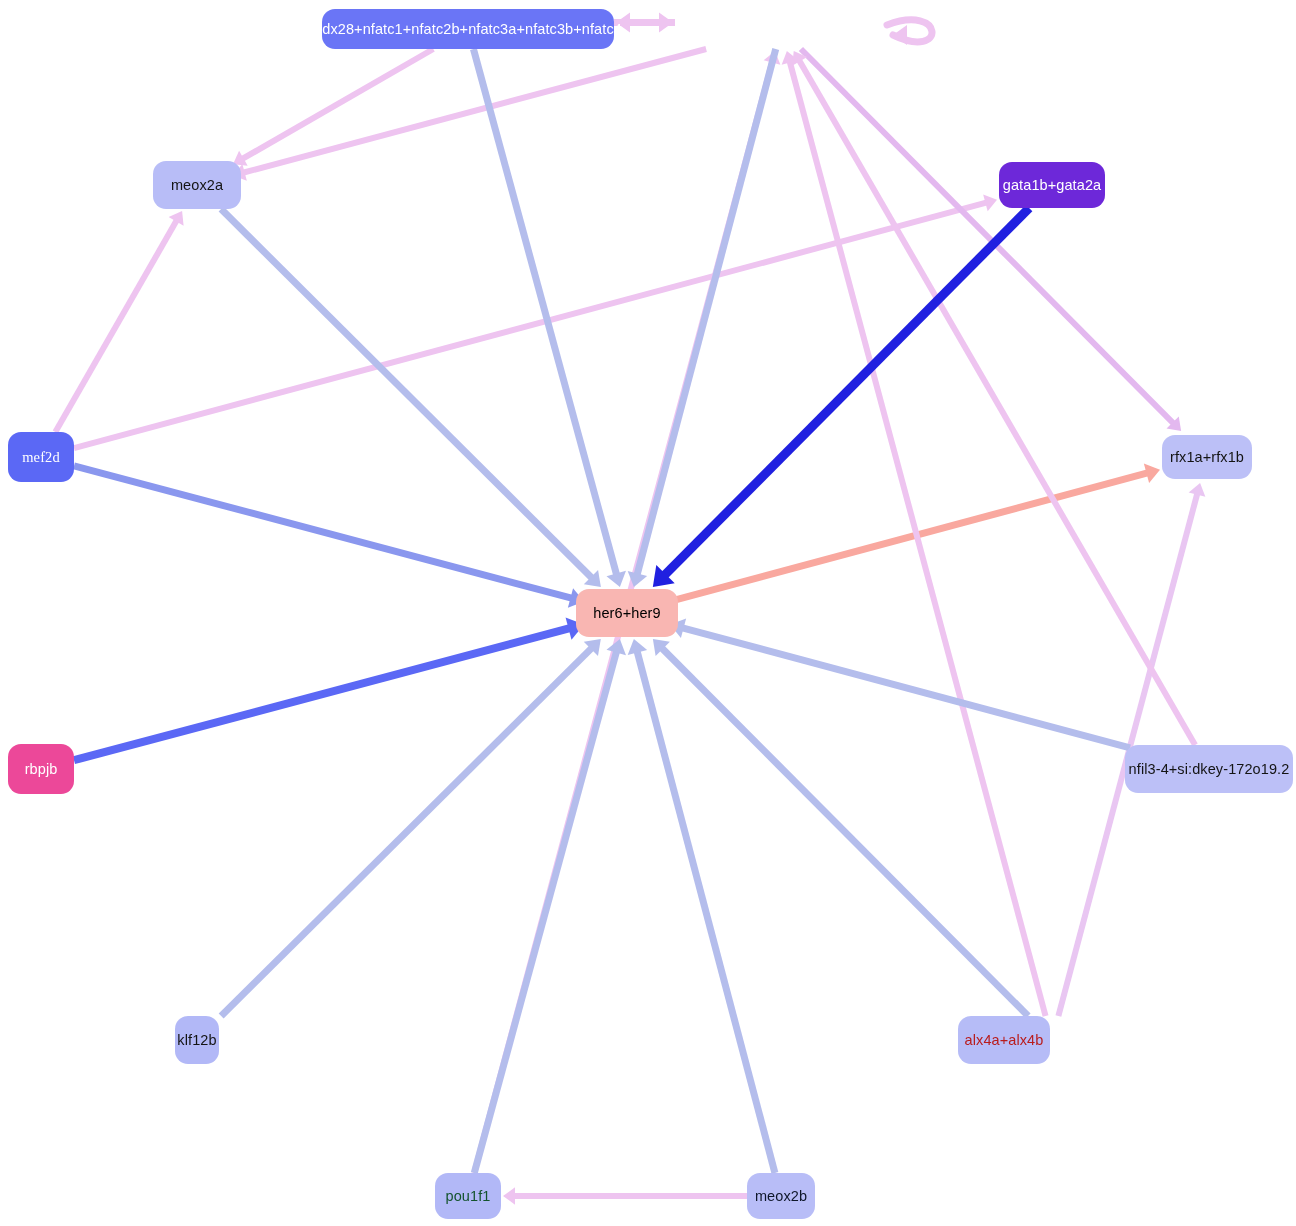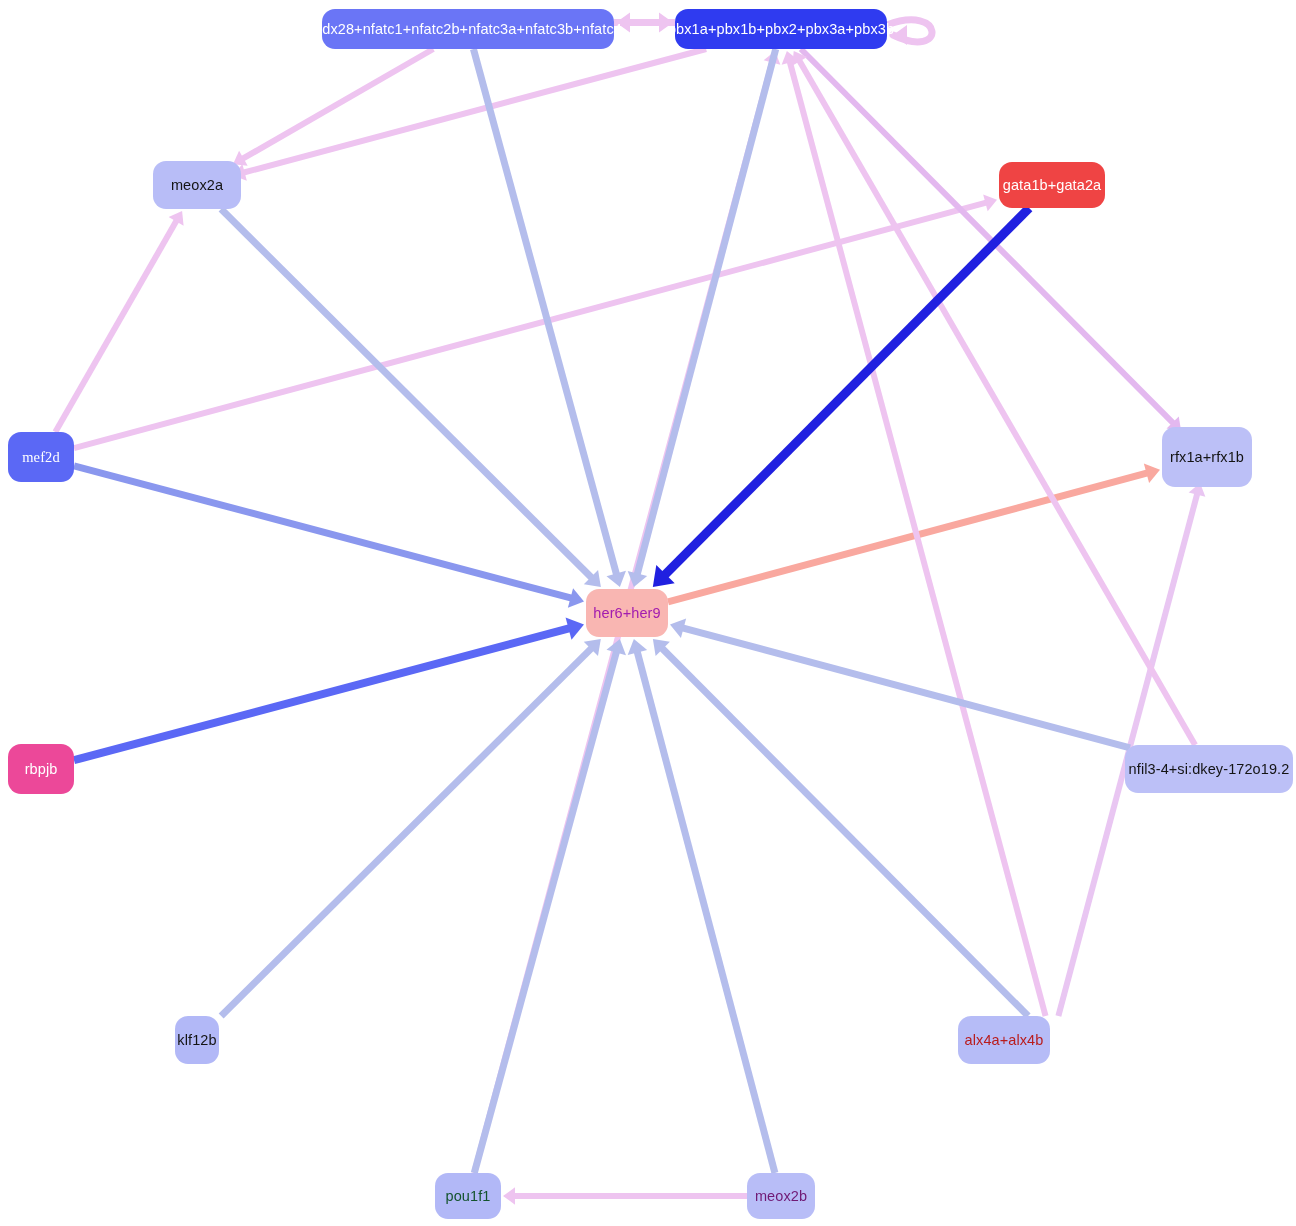--- a/index.html
+++ b/index.html
@@ -147,26 +147,25 @@
         <line x1="474.27272727272725" y1="1173" x2="616.7779937801648" y2="650.4806894727291" stroke="#b4bdec" stroke-width="7" stroke-linecap="butt"></line>
         <polygon points="619.9090909090909,639 606.500627909925,649.8544700469438 625.9502665460777,655.1589169477127" fill="#b4bdec"></polygon>
       </g>
       <g>
         <line x1="221.1686182669789" y1="1016" x2="592.3733553443304" y2="647.3850634138859" stroke="#b4bdec" stroke-width="7" stroke-linecap="butt"></line>
         <polygon points="600.8173302107729,639 583.7806001820195,641.7122370706439 597.985884083191,656.0173239032052" fill="#b4bdec"></polygon>
       </g>
     </svg>
   <div id="node-layer">
       <div class="node" style="left: 468px; top: 29px; width: 292px; height: 40px; background: rgb(106, 117, 246); color: rgb(255, 255, 255);">ddx28+nfatc1+nfatc2b+nfatc3a+nfatc3b+nfatc4</div>
-      <div class="node" style="left: 781px; top: 29px; width: 212px; height: 40px; background: rgb(47, 59, 240); color: rgb(255, 255, 255);">pbx1a+pbx1b+pbx2+pbx3a+pbx3b</div>
       <div class="node" style="left: 197px; top: 185px; width: 88px; height: 48px; background: rgb(184, 189, 247); color: rgb(20, 20, 20);">meox2a</div>
-      <div class="node" style="left: 1052px; top: 185px; width: 106px; height: 46px; background: #ef4444; color: rgb(255, 255, 255);">gata1b+gata2a</div>
+      <div class="node" style="left: 1052px; top: 185px; width: 106px; height: 46px; background: #6d28d9; color: rgb(255, 255, 255);">gata1b+gata2a</div>
       <div class="node" style="left: 41px; top: 457px; width: 66px; height: 50px; background: rgb(91, 104, 245); color: rgb(255, 255, 255); font-family: Liberation Serif, serif;">mef2d</div>
-      <div class="node" style="left: 1207px; top: 457px; width: 90px; height: 60px; background: rgb(188, 192, 247); color: rgb(20, 20, 20);">rfx1a+rfx1b</div>
-      <div class="node" style="left: 627px; top: 613px; width: 82px; height: 48px; background: rgb(249, 182, 178); color: #a21caf;">her6+her9</div>
+      <div class="node" style="left: 1207px; top: 457px; width: 90px; height: 44px; background: rgb(188, 192, 247); color: rgb(20, 20, 20);">rfx1a+rfx1b</div>
+      <div class="node" style="left: 627px; top: 613px; width: 102px; height: 48px; background: rgb(249, 182, 178); color: #000000;">her6+her9</div>
       <div class="node" style="left: 41px; top: 769px; width: 66px; height: 50px; background: #ec4899; color: rgb(255, 255, 255);">rbpjb</div>
       <div class="node" style="left: 1209px; top: 769px; width: 168px; height: 48px; background: rgb(188, 192, 247); color: rgb(20, 20, 20);">nfil3-4+si:dkey-172o19.2</div>
       <div class="node" style="left: 197px; top: 1040px; width: 44px; height: 48px; background: rgb(178, 184, 247); color: rgb(20, 20, 20); border-radius: 13px;">klf12b</div>
       <div class="node" style="left: 1004px; top: 1040px; width: 92px; height: 48px; background: rgb(182, 188, 247); color: #b91c1c;">alx4a+alx4b</div>
       <div class="node" style="left: 468px; top: 1196px; width: 66px; height: 46px; background: rgb(178, 184, 247); color: #14532d;">pou1f1</div>
-      <div class="node" style="left: 781px; top: 1196px; width: 68px; height: 46px; background: rgb(184, 189, 247); color: #701a75;">meox2b</div>
+      <div class="node" style="left: 781px; top: 1196px; width: 68px; height: 46px; background: rgb(184, 189, 247); color: #0f172a;">meox2b</div>
     </div>
 </div>
 
 </body></html>

